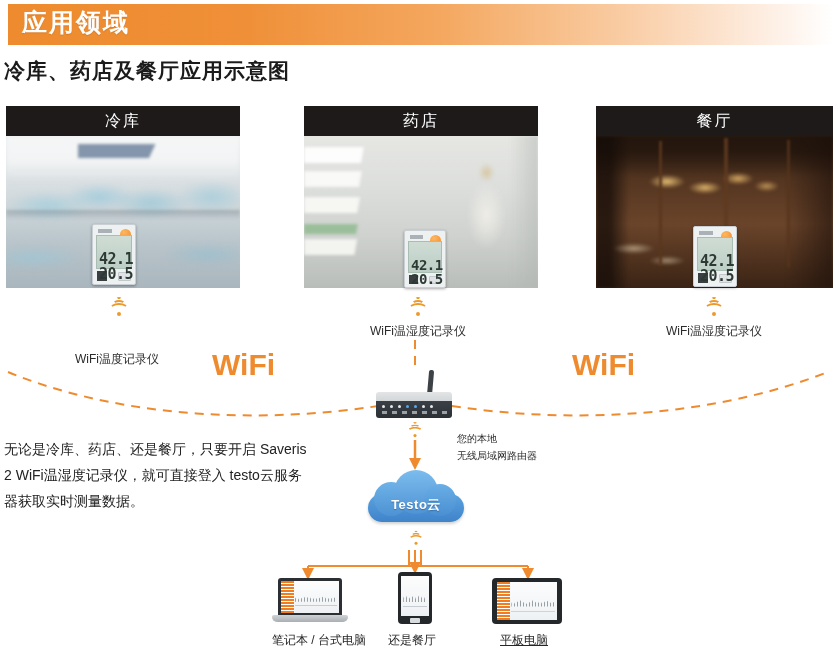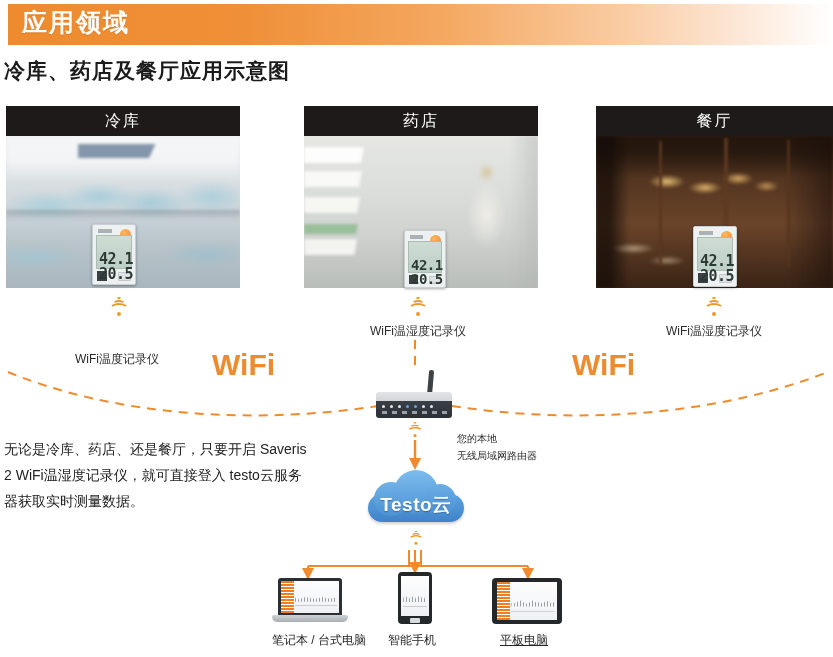--- a/index.html
+++ b/index.html
@@ -236,21 +236,21 @@
     position: absolute; left: 26px; top: 2px; width: 44px; height: 44px;
     background: linear-gradient(to bottom, #7cbcee, #4f93d4); border-radius: 50%;
   }
   .cloud .c-r {
     position: absolute; left: 56px; top: 16px; width: 32px; height: 32px;
     background: linear-gradient(to bottom, #6aaee6, #4a8fd1); border-radius: 50%;
   }
   .cloud .c-text {
     position: absolute; left: 0; top: 26px; width: 96px; height: 22px;
     display: flex; align-items: center; justify-content: center;
-    color: #ffffff; font-size: 19px; font-weight: bold;
+    color: #ffffff; font-size: 13px; font-weight: bold;
     letter-spacing: .5px; z-index: 5;
     text-shadow: 0 1px 1px rgba(30,70,120,.5);
   }
 
   
   .svg-layer { position: absolute; left: 0; top: 0; width: 833px; height: 657px; }
 
   
   .laptop { position: absolute; left: 272px; top: 578px; width: 76px; height: 46px; }
   .laptop .lid {
@@ -504,21 +504,21 @@
   <div class="phone">
     <div class="frame">
       <div class="screen">
         <div class="mini-app">
           <div class="plot" style="left:8%; right:8%;"></div>
         </div>
       </div>
       <div class="home"></div>
     </div>
   </div>
-  <div class="dev-caption" style="left:388px; top:632px;">智能手机</div>
+  <div class="dev-caption" style="left:388px; top:632px;">还是餐厅</div>
 
   <div class="tablet">
     <div class="frame">
       <div class="screen">
         <div class="mini-app">
           <div class="bar"></div>
           <div class="plot"></div>
         </div>
       </div>
     </div>

